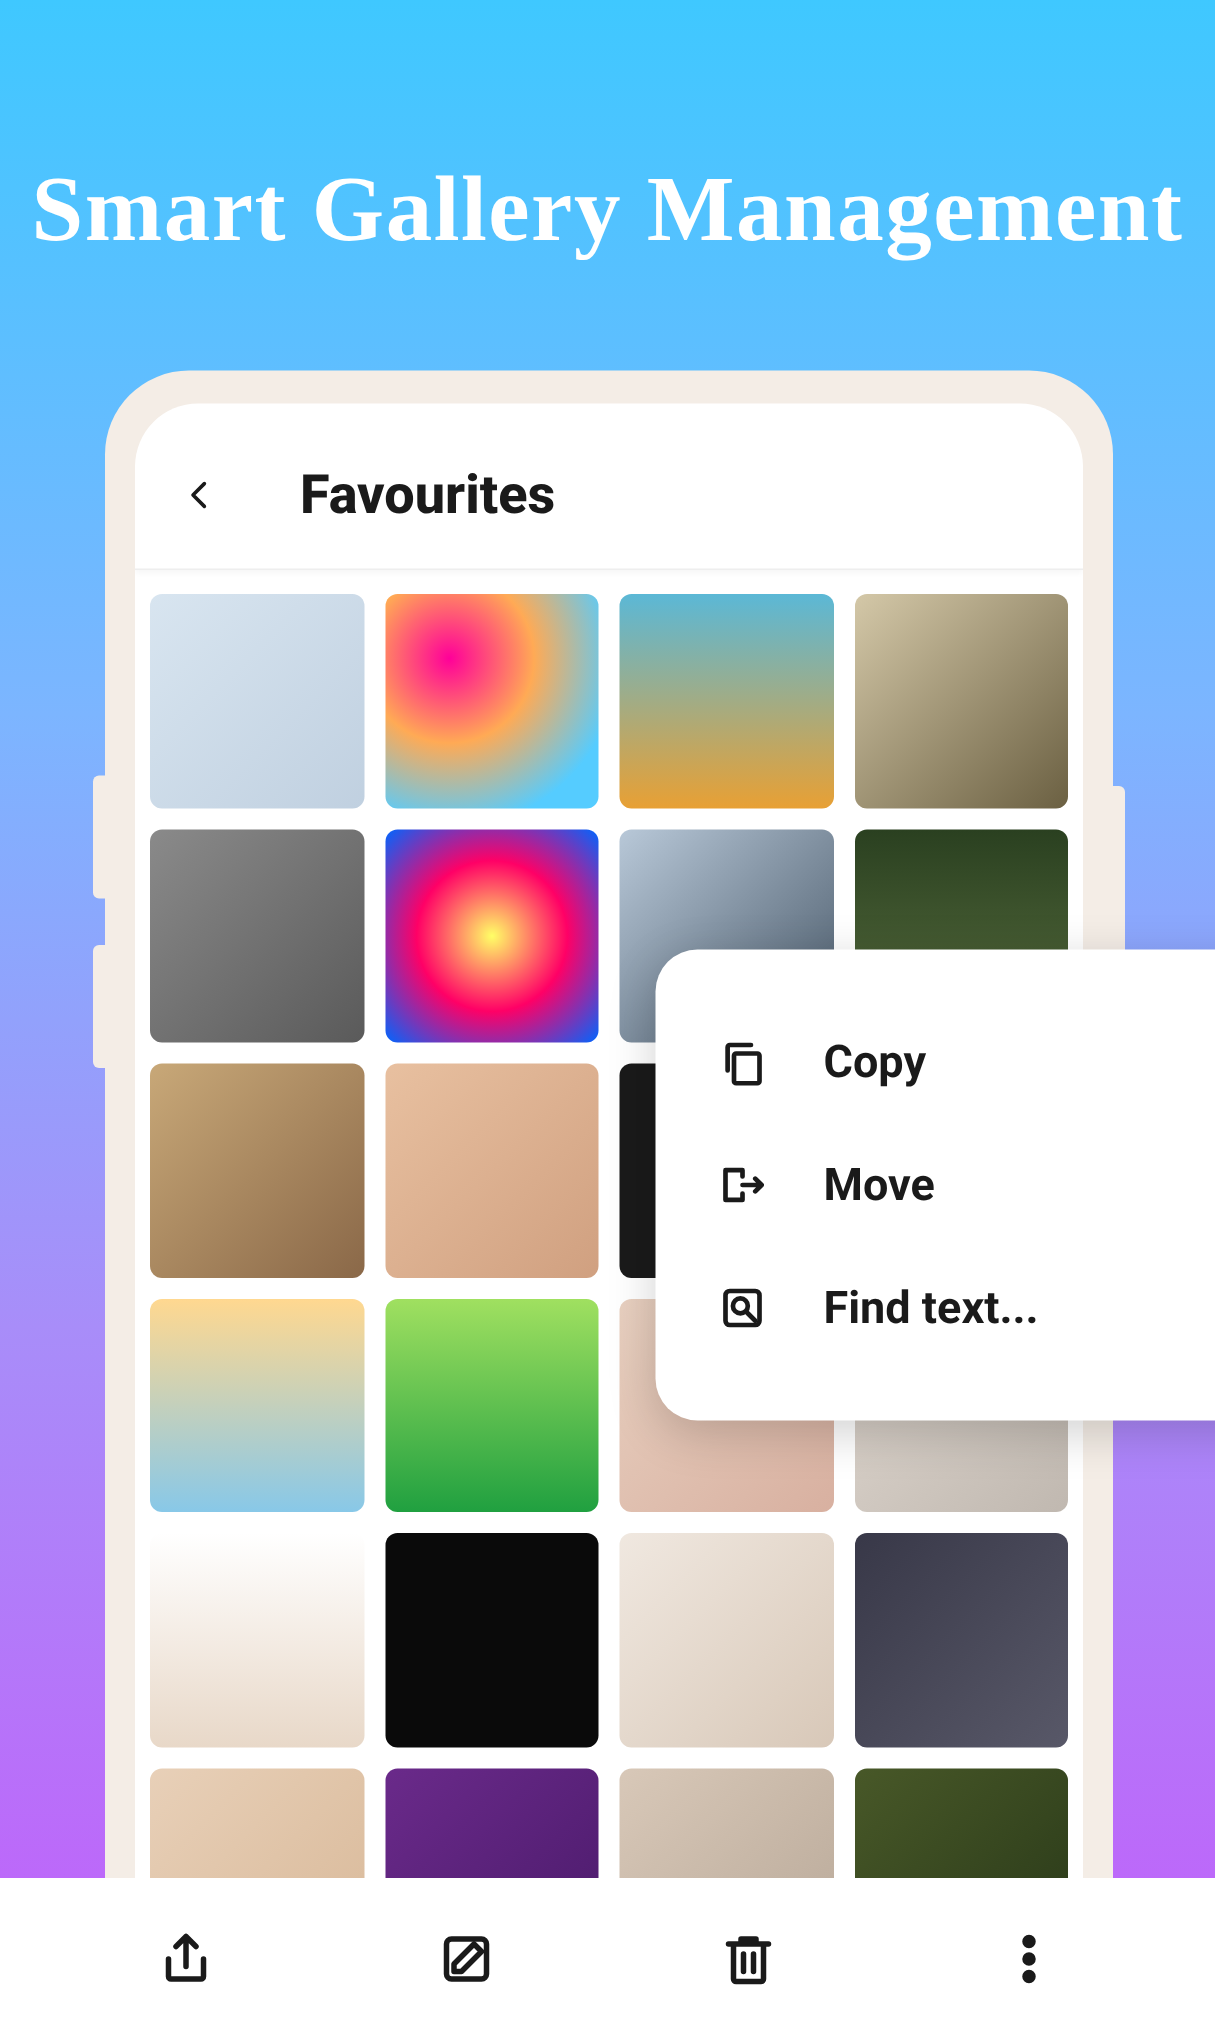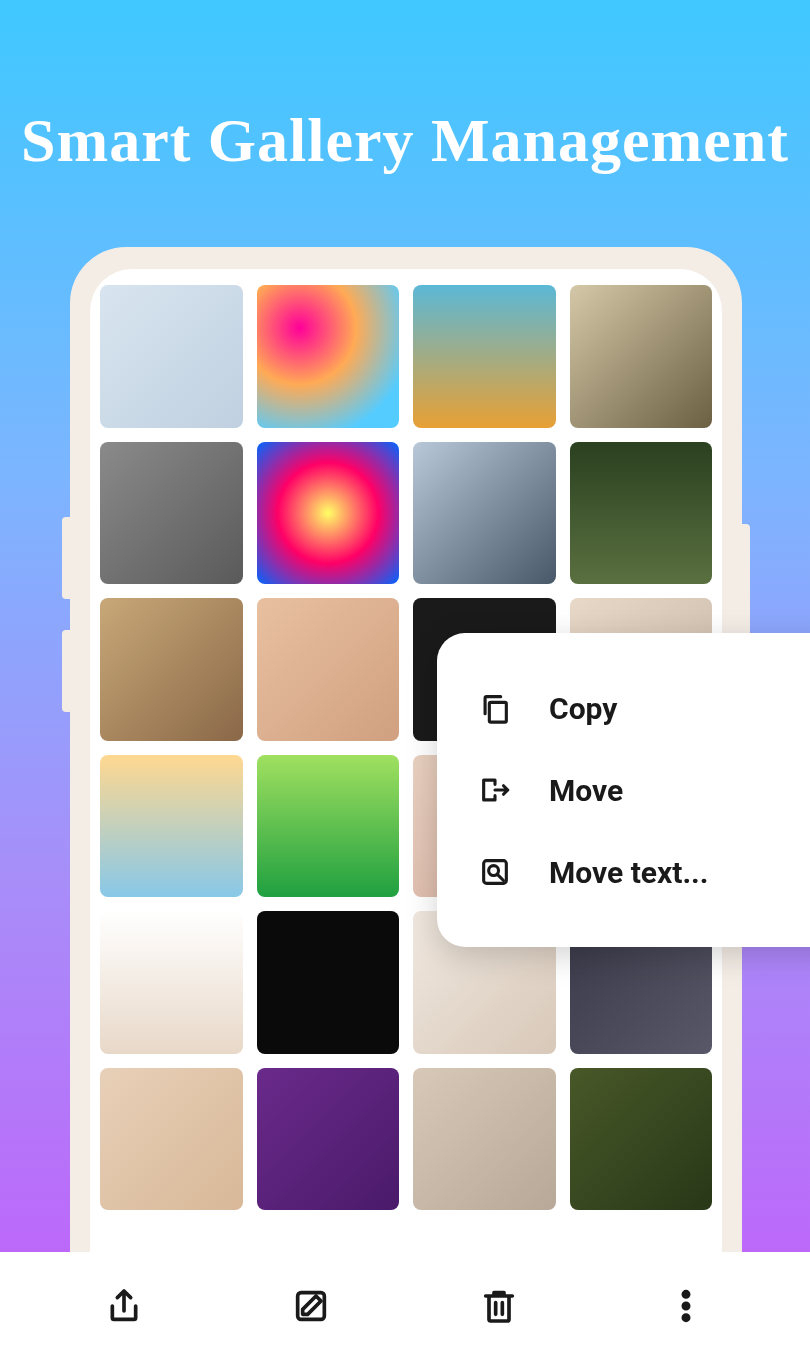--- a/index.html
+++ b/index.html
@@ -179,20 +179,28 @@
 
 <div class="promo-title">Smart Gallery Management</div>
 
 <div class="side-btn-left"></div>
 <div class="side-btn-left2"></div>
 <div class="side-btn-right"></div>
 
 <div class="phone">
   <div class="screen">
 
+    <div class="header">
+      <div class="back-icon">
+        <svg viewBox="0 0 24 24" width="26" height="26">
+            <path d="M15 5 L8 12 L15 19"></path>
+          </svg>
+      </div>
+      <div class="header-title">Favourites</div>
+    </div>
 
     <div class="grid">
       <div class="thumb t1"></div>
       <div class="thumb t2"></div>
       <div class="thumb t3"></div>
       <div class="thumb t4"></div>
       <div class="thumb t5"></div>
       <div class="thumb t6"></div>
       <div class="thumb t7"></div>
       <div class="thumb t8"></div>
@@ -237,21 +245,21 @@
     <div class="menu-label">Move</div>
   </div>
   <div class="menu-item">
     <div class="menu-icon">
       <svg viewBox="0 0 24 24" width="34" height="34">
           <rect x="4" y="4" width="16" height="16" rx="2"></rect>
           <circle cx="11" cy="11" r="3.5"></circle>
           <path d="M14 14 l4 4"></path>
         </svg>
     </div>
-    <div class="menu-label">Move text...</div>
+    <div class="menu-label">Find text...</div>
   </div>
 </div>
 
 <div class="bottom-bar">
   <div class="bar-btn">
     <svg viewBox="0 0 24 24" width="40" height="40">
         <path d="M12 3 v12 M8 7 l4-4 l4 4"></path>
         <path d="M5 12 v7 a1 1 0 0 0 1 1 h12 a1 1 0 0 0 1-1 v-7"></path>
       </svg>
   </div>

